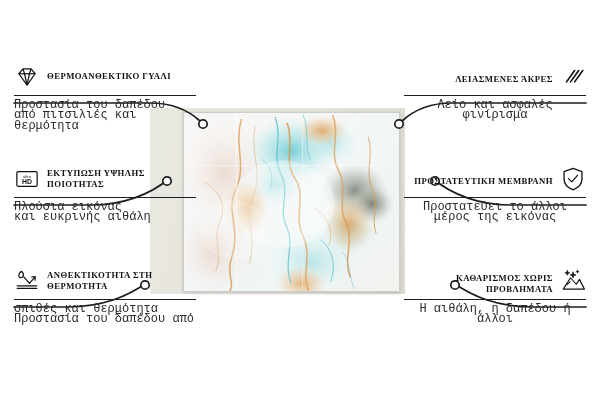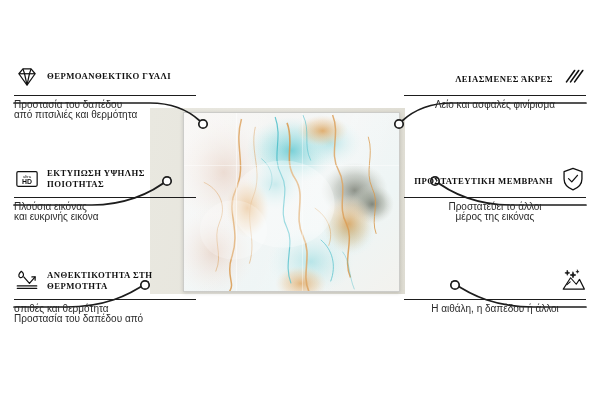--- a/index.html
+++ b/index.html
@@ -62,22 +62,22 @@
     font-size:8.7px;line-height:11.5px;letter-spacing:0.45px;
     font-weight:700;text-transform:uppercase;color:#111;
     font-family:"Liberation Serif", serif;
   }
   .feat.left .title{text-align:left;}
   .feat.right .title{text-align:right;margin-top:6px;}
   .rule{
     height:0;border-top:1.1px solid #1d1d1d;margin:3px 0 4px 0;width:100%;
   }
   .feat .desc{
-    font-size:10px;line-height:10.4px;color:#2a2a2a;
-    font-family:Liberation Sans, sans-serif;
+    font-size:12px;line-height:10.4px;color:#2a2a2a;
+    font-family:Liberation Mono, monospace;
   }
   .feat.left .desc{text-align:left;}
   .feat.right .desc{text-align:center;}
 
   .icon{flex:0 0 auto;width:26px;height:26px;display:block;}
   .icon svg{display:block;width:26px;height:26px;}
 
   
   #f-lt{left:14px;top:62px;}
   #f-lm{left:14px;top:164px;}
@@ -227,21 +227,21 @@
           <rect x="3.5" y="7" width="25" height="18" rx="1.5" fill="none" stroke="#111" stroke-width="1.5"></rect>
           <text x="16" y="15" font-family="Liberation Sans, sans-serif" font-size="5.2" text-anchor="middle" fill="#111">ultra</text>
           <text x="16" y="22.5" font-family="Liberation Sans, sans-serif" font-size="8.5" font-weight="bold" text-anchor="middle" fill="#111">HD</text>
         </svg>
       </span>
       <span class="title">ΕΚΤΥΠΩΣΗ ΥΨΗΛΗΣ ΠΟΙΟΤΗΤΑΣ</span>
     </div>
     <div class="rule"></div>
     <div class="desc">
       <div>Πλούσια εικόνας</div>
-      <div>και ευκρινής εικόνα</div>
+      <div>και ευκρινής αιθάλη</div>
     </div>
   </div>
 
   <div class="feat left" id="f-lb">
     <div class="head">
       <span class="icon">
         <svg viewBox="0 0 32 32">
             <g fill="none" stroke="#111" stroke-width="1.5" stroke-linecap="round" stroke-linejoin="round">
           <path d="M9 4 C12 6 12.5 9 10.5 11 C8.5 13 5.5 11.5 6 8.5 C6.3 6.8 7.6 5.2 9 4 Z"></path>
           <path d="M12 11 L19 19 L26 11"></path>
@@ -294,20 +294,21 @@
     </div>
     <div class="rule"></div>
     <div class="desc">
       <div>Προστατεύει το άλλοι</div>
       <div>μέρος της εικόνας</div>
     </div>
   </div>
 
   <div class="feat right" id="f-rb">
     <div class="head">
+      <span class="title">ΚΑΘΑΡΙΣΜΟΣ ΧΩΡΙΣ ΠΡΟΒΛΗΜΑΤΑ</span>
       <span class="icon">
         <svg viewBox="0 0 32 32">
             <g fill="none" stroke="#111" stroke-width="1.4" stroke-linecap="round" stroke-linejoin="round">
           <path d="M4 26 L13 12 L20 20 L24 14 L30 26 Z"></path>
           <path d="M8.5 20.5 L12.5 17"></path>
           <path d="M9 3 L9.8 5.2 L12 6 L9.8 6.8 L9 9 L8.2 6.8 L6 6 L8.2 5.2 Z" fill="#111" stroke-width="0.8"></path>
           <path d="M16 5 L17 7.6 L19.6 8.6 L17 9.6 L16 12.2 L15 9.6 L12.4 8.6 L15 7.6 Z" fill="#111" stroke-width="0.8"></path>
           <path d="M21.5 2.5 L22 4 L23.5 4.5 L22 5 L21.5 6.5 L21 5 L19.5 4.5 L21 4 Z" fill="#111" stroke-width="0.6"></path>
         </g>
           </svg>

